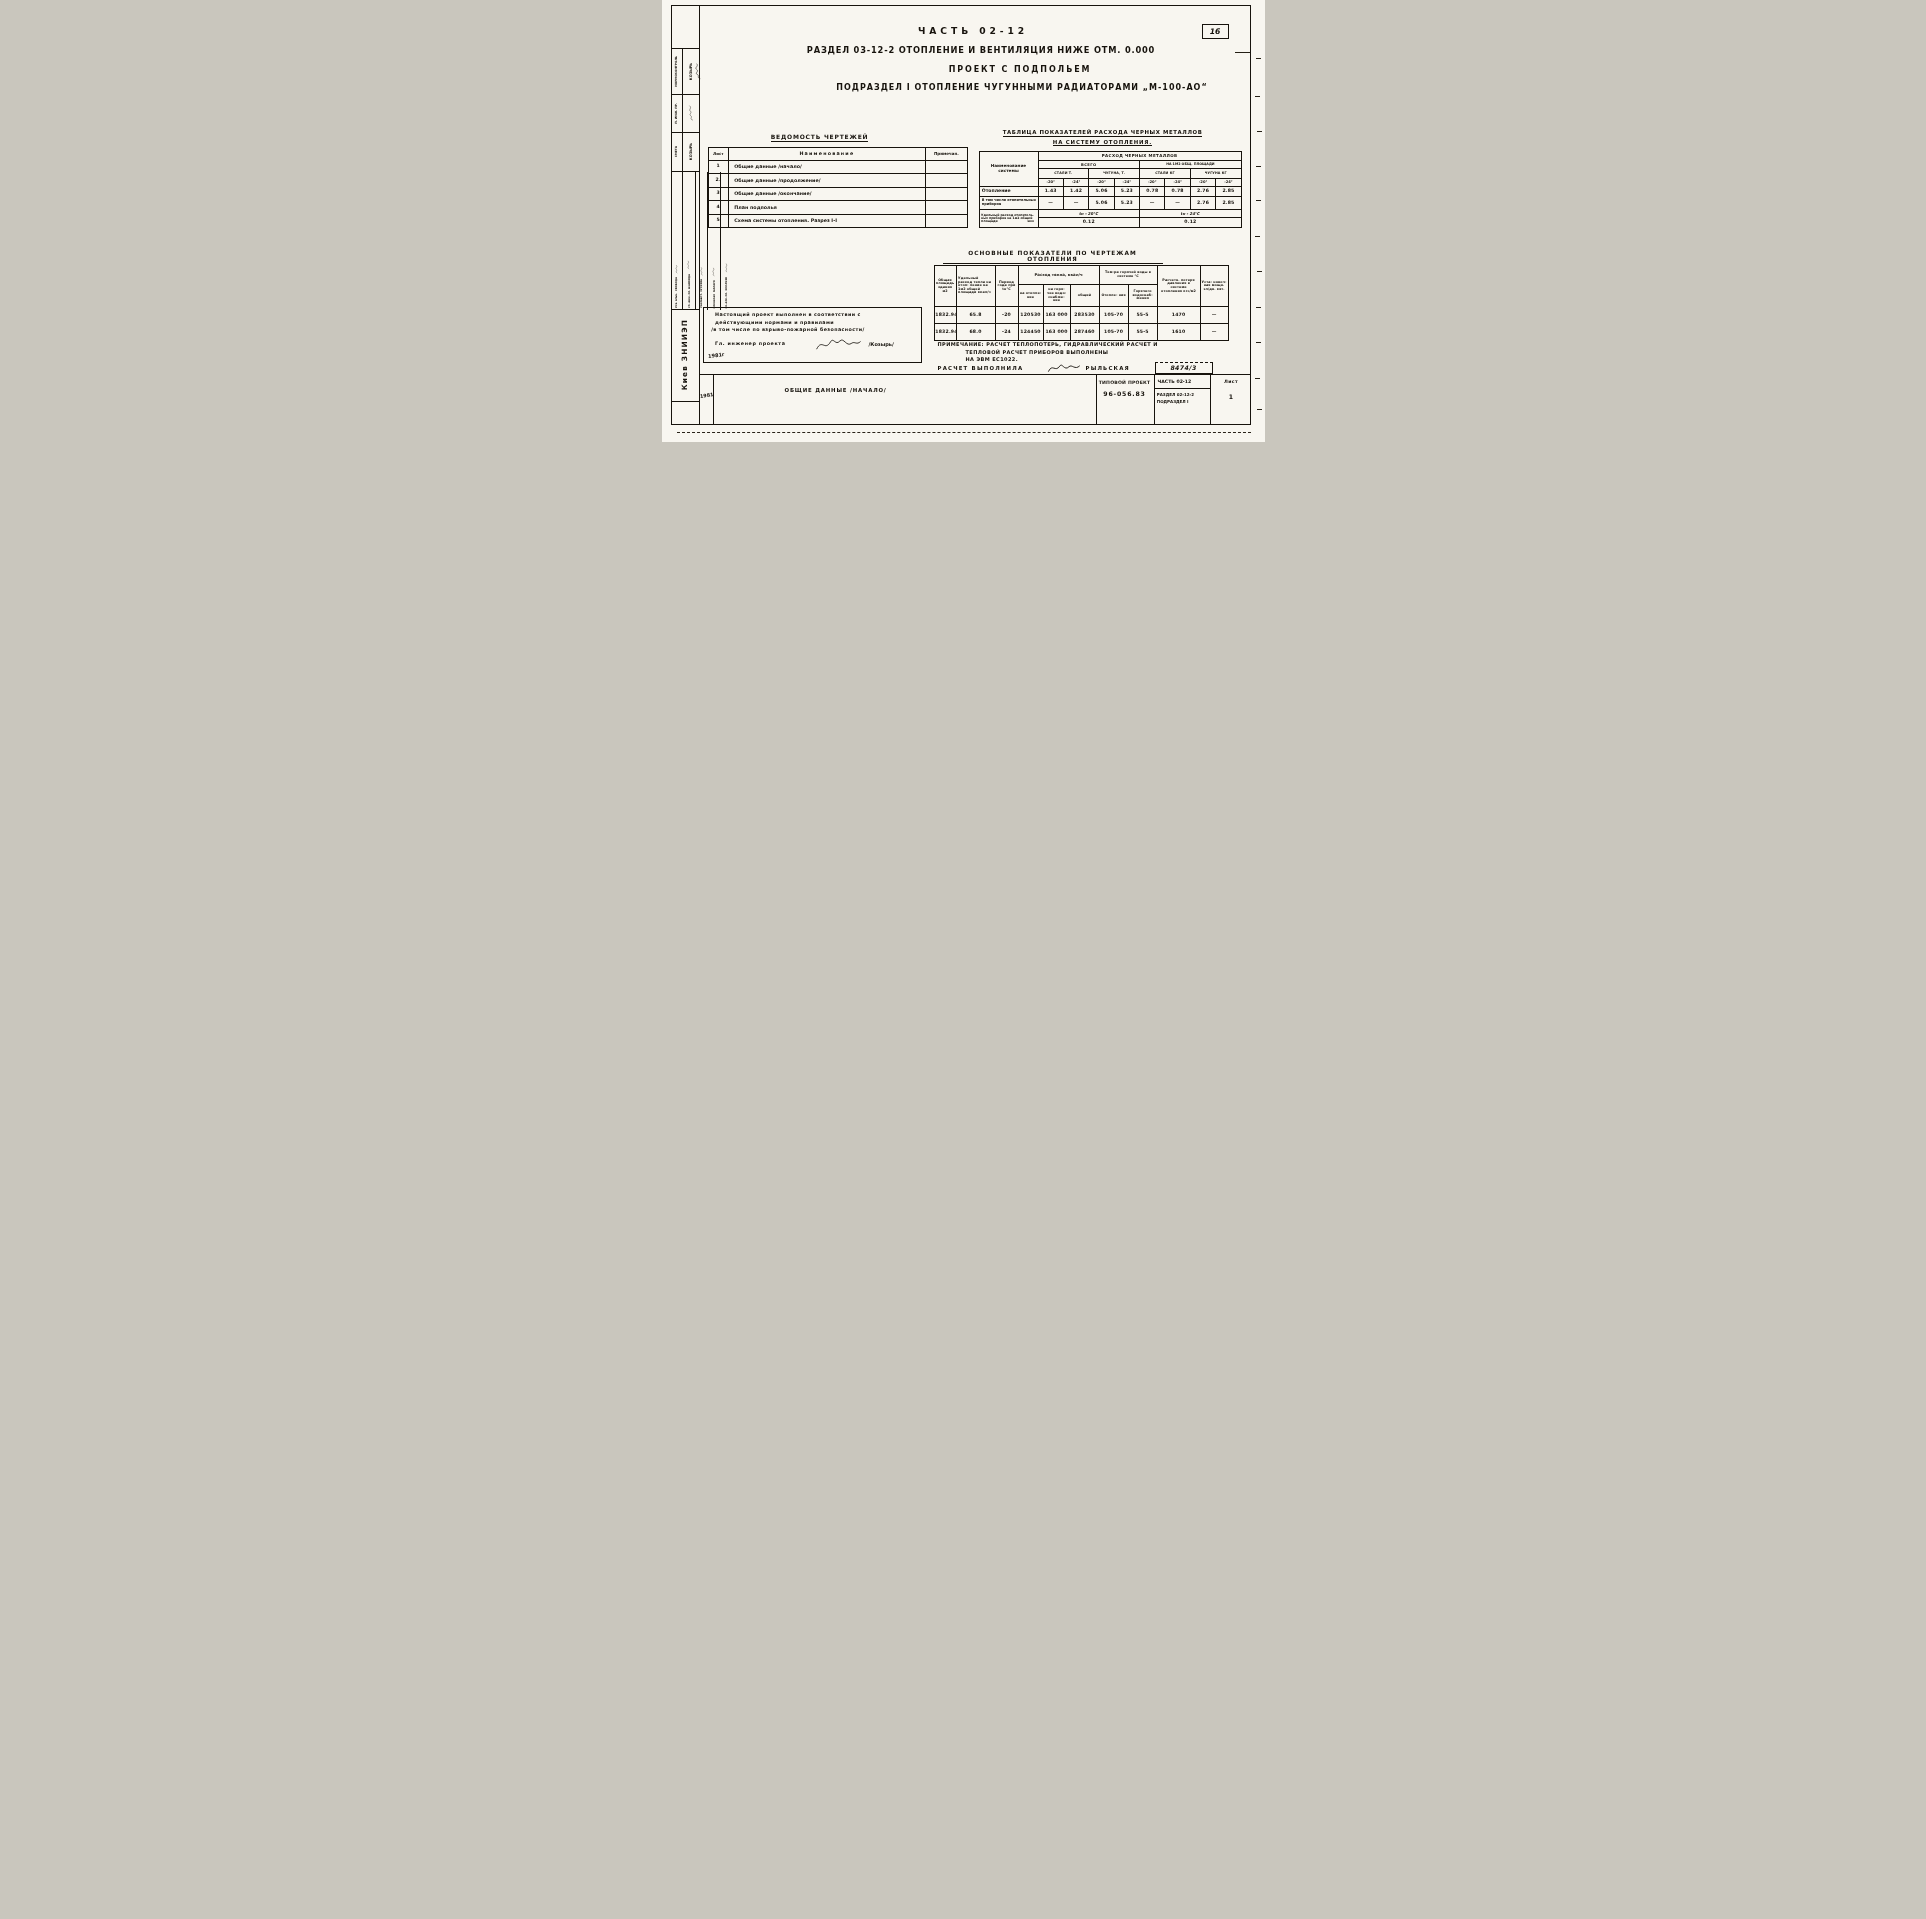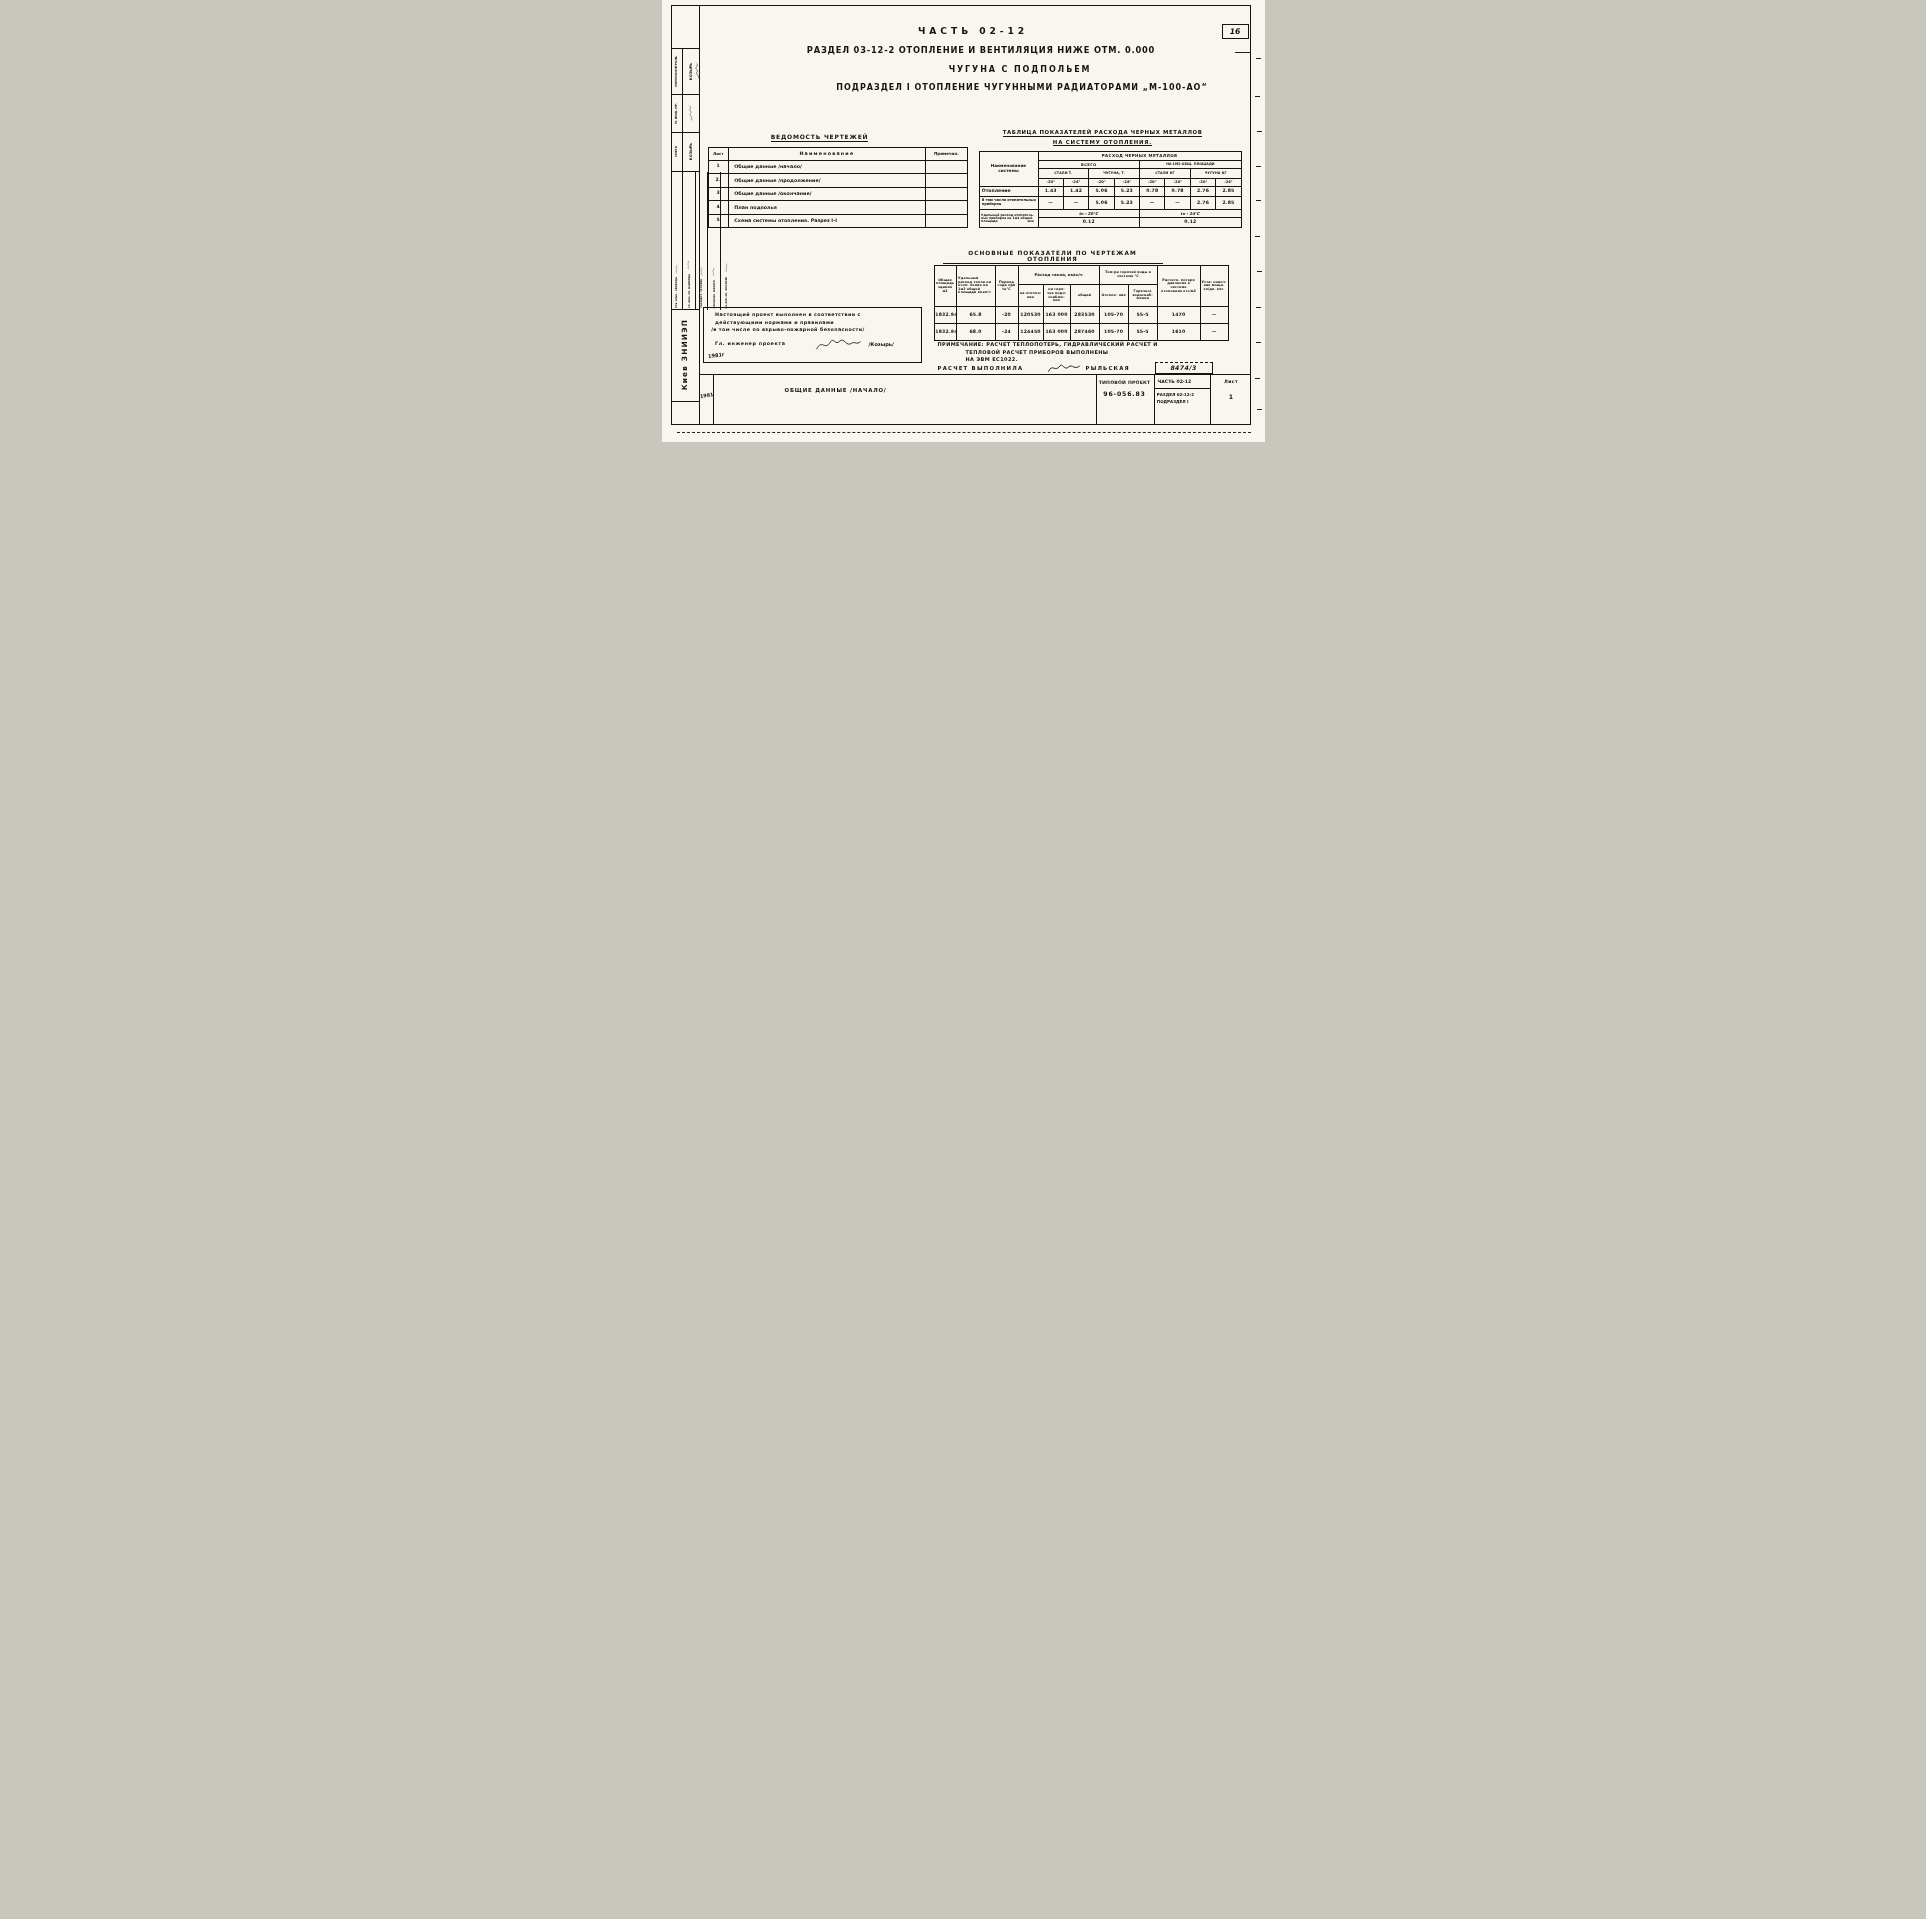--- a/index.html
+++ b/index.html
@@ -111,27 +111,27 @@
       </div>
     </div>
 
     <div class="band" style="top:304px;height:93px;border-bottom:1px solid #17130d;">
       <div class="scol" style="width:100%;">
         <span class="vt" style="font-size:7.3px;letter-spacing:1.2px;">Киев ЗНИИЭП</span>
       </div>
     </div>
   </div>
 
-  <div class="abs c" style="left:560px;top:24px;width:27px;height:15.4px;border:1.2px solid #17130d;box-sizing:border-box;line-height:13px;font-style:italic;font-size:7.7px;">
+  <div class="abs c" style="left:540px;top:24px;width:27px;height:15.4px;border:1.2px solid #17130d;box-sizing:border-box;line-height:13px;font-style:italic;font-size:7.7px;">
     <span>16</span>
   </div>
 
   <div class="abs c" style="left:196px;top:25.4px;width:231px;font-size:9.2px;letter-spacing:3.9px;">ЧАСТЬ 02-12</div>
   <div class="abs c" style="left:127px;top:45px;width:385px;font-size:8.3px;letter-spacing:0.8px;">РАЗДЕЛ 03-12-2 ОТОПЛЕНИЕ И ВЕНТИЛЯЦИЯ НИЖЕ ОТМ. 0.000</div>
-  <div class="abs c" style="left:262px;top:65px;width:193px;font-size:8px;letter-spacing:1.9px;">ЧУГУНА С ПОДПОЛЬЕМ</div>
+  <div class="abs c" style="left:262px;top:65px;width:193px;font-size:8px;letter-spacing:1.9px;">ПРОЕКТ С ПОДПОЛЬЕМ</div>
   <div class="abs c" style="left:135px;top:83px;width:451px;font-size:8px;letter-spacing:1px;">ПОДРАЗДЕЛ I  ОТОПЛЕНИЕ ЧУГУННЫМИ РАДИАТОРАМИ „М-100-АО“</div>
 
   <div class="abs c" style="left:104px;top:133px;width:108px;font-size:6px;letter-spacing:0.8px;">
     <span class="ul">ВЕДОМОСТЬ ЧЕРТЕЖЕЙ</span>
   </div>
 
   <table class="grid" style="left:46px;top:147px;width:259px;">
     <colgroup>
         <col style="width:20.4px">
         <col style="width:197px">

